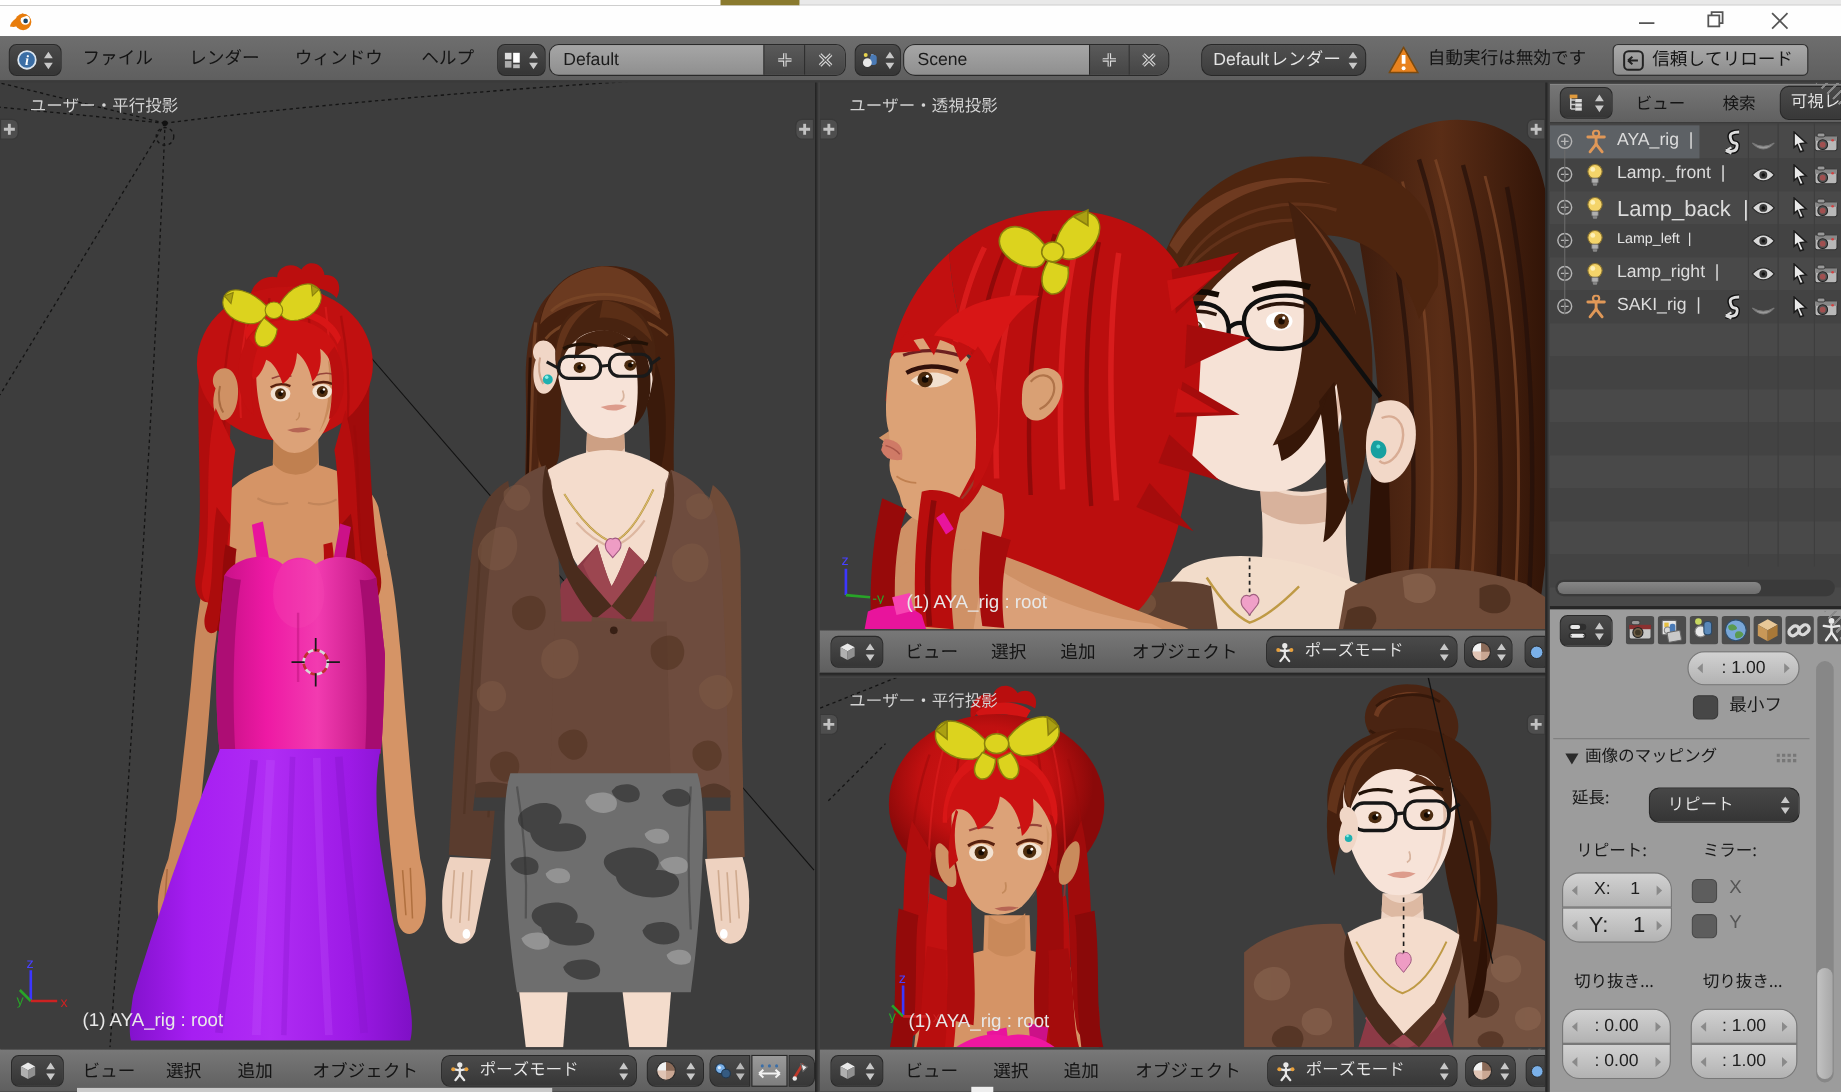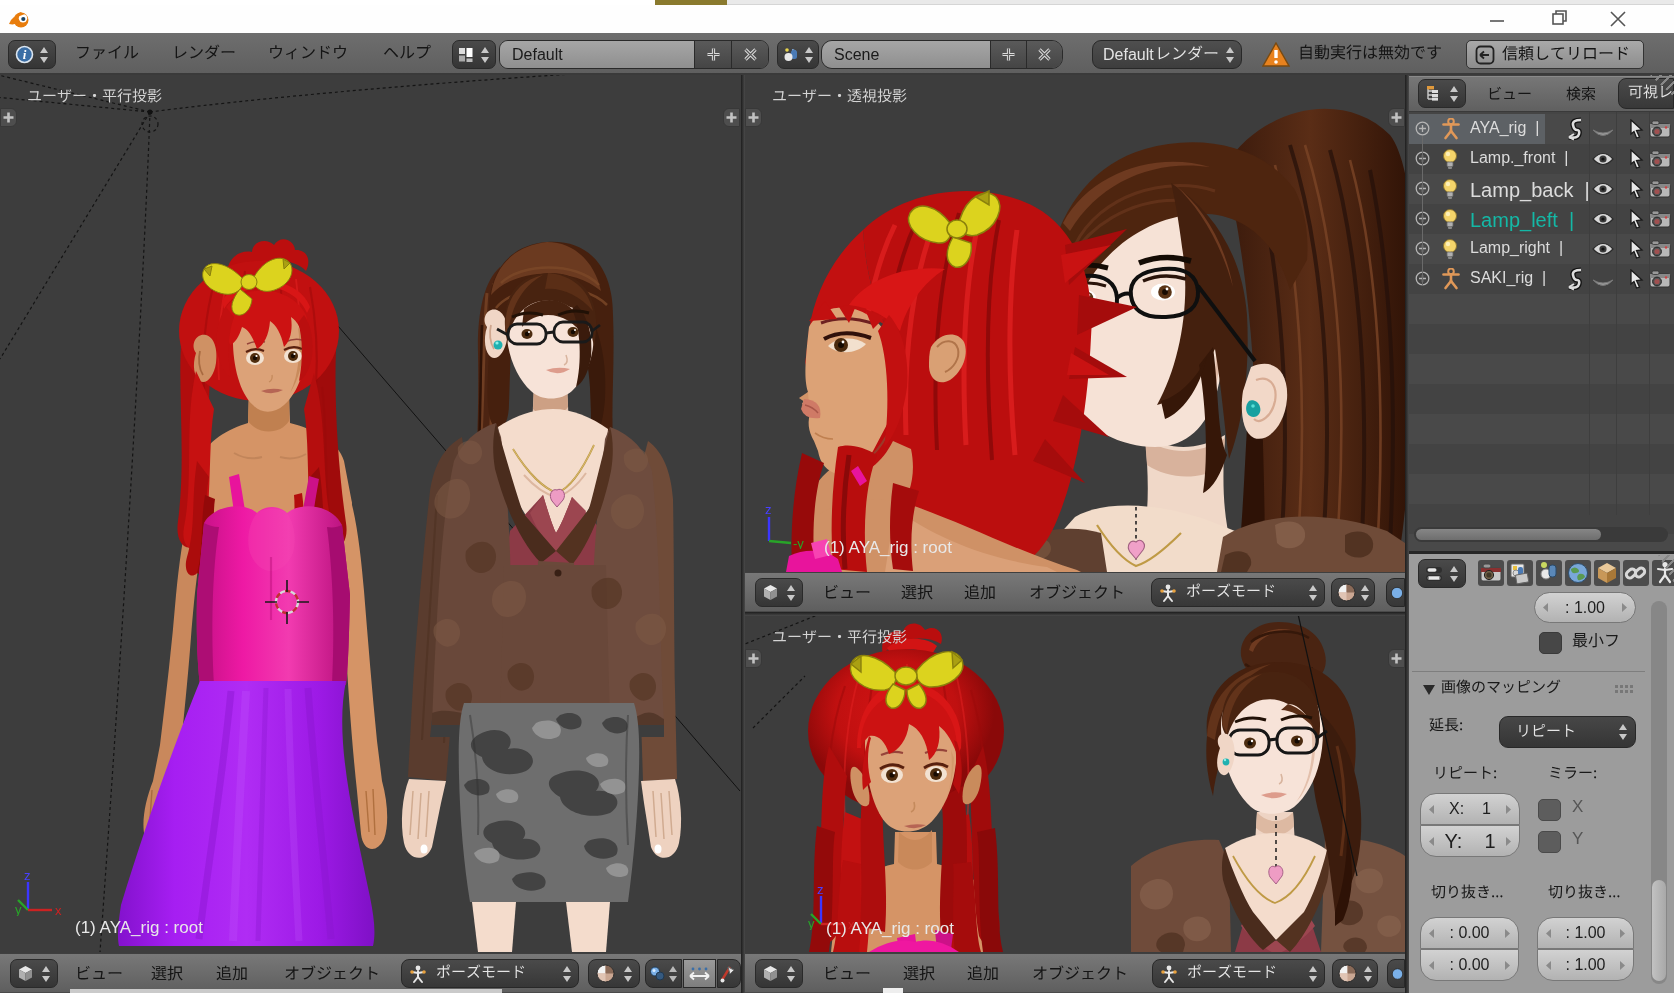--- a/index.html
+++ b/index.html
@@ -1199,21 +1199,21 @@
     <svg style="position:absolute;left:6px;top:136px" width="15" height="15" viewBox="0 0 15 15">
       <circle cx="7.5" cy="7.5" r="6.3" fill="none" stroke="#b5b5b5" stroke-width="1.3"></circle>
       <path d="M7.5 4 V11 M4 7.5 H11" stroke="#b5b5b5" stroke-width="1.3"></path>
     </svg>
     <div style="position:absolute;left:32px;top:133px"><svg width="18" height="22" viewBox="0 0 18 22">
         <circle cx="9" cy="8" r="6.5" fill="#f4d46a" stroke="#8a7330" stroke-width="1"></circle>
         <circle cx="7" cy="6" r="2.2" fill="#fdf0b8"></circle>
         <rect x="6" y="14" width="6" height="4.5" rx="1" fill="#b0b0b0" stroke="#666" stroke-width="0.8"></rect>
         <rect x="7" y="18.5" width="4" height="2.4" rx="1" fill="#888"></rect>
       </svg></div>
-    <div style="position:absolute;left:61px;top:134px;font-size:20px;color:#14b8a6;white-space:pre">Lamp_left  |</div>
+    <div style="position:absolute;left:61px;top:134px;font-size:13px;color:#e5e5e5;white-space:pre">Lamp_left  |</div>
     <div style="position:absolute;left:183px;top:136px"><svg width="22" height="16" viewBox="0 0 22 16">
         <path d="M1 8 Q11 -3 21 8 Q11 19 1 8Z" fill="#d8d8d8" stroke="#2a2a2a" stroke-width="1.2"></path>
         <circle cx="11" cy="8" r="3.6" fill="#3a3a3a"></circle>
         <circle cx="11" cy="8" r="1.6" fill="#111"></circle>
       </svg></div>
     <div style="position:absolute;left:220px;top:134px"><svg width="15" height="20" viewBox="0 0 15 20">
         <path d="M2 1 L13 11 L7.5 11.5 L10.5 18 L7.5 19 L5 12.5 L2 15 Z" fill="#e8e8e8" stroke="#1a1a1a" stroke-width="1.3"></path>
       </svg></div>
     <div style="position:absolute;left:240px;top:135px"><svg width="22" height="18" viewBox="0 0 22 18">
         <rect x="1" y="4" width="20" height="13" rx="2" fill="#b8b8b8" stroke="#333"></rect>

